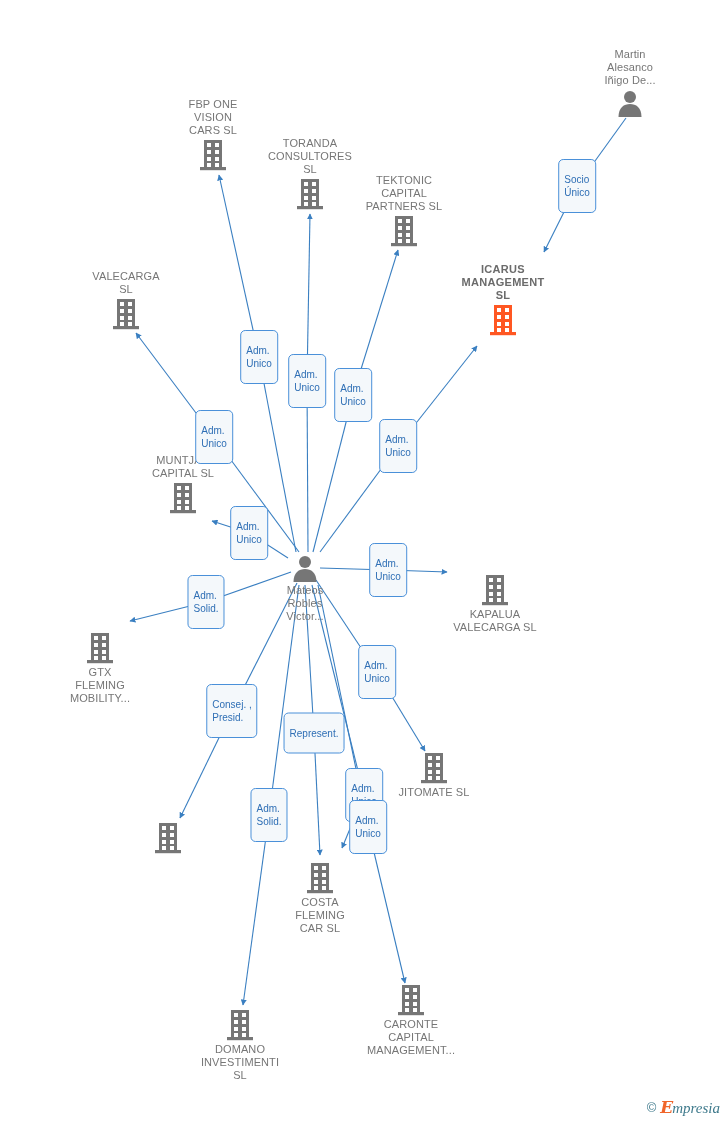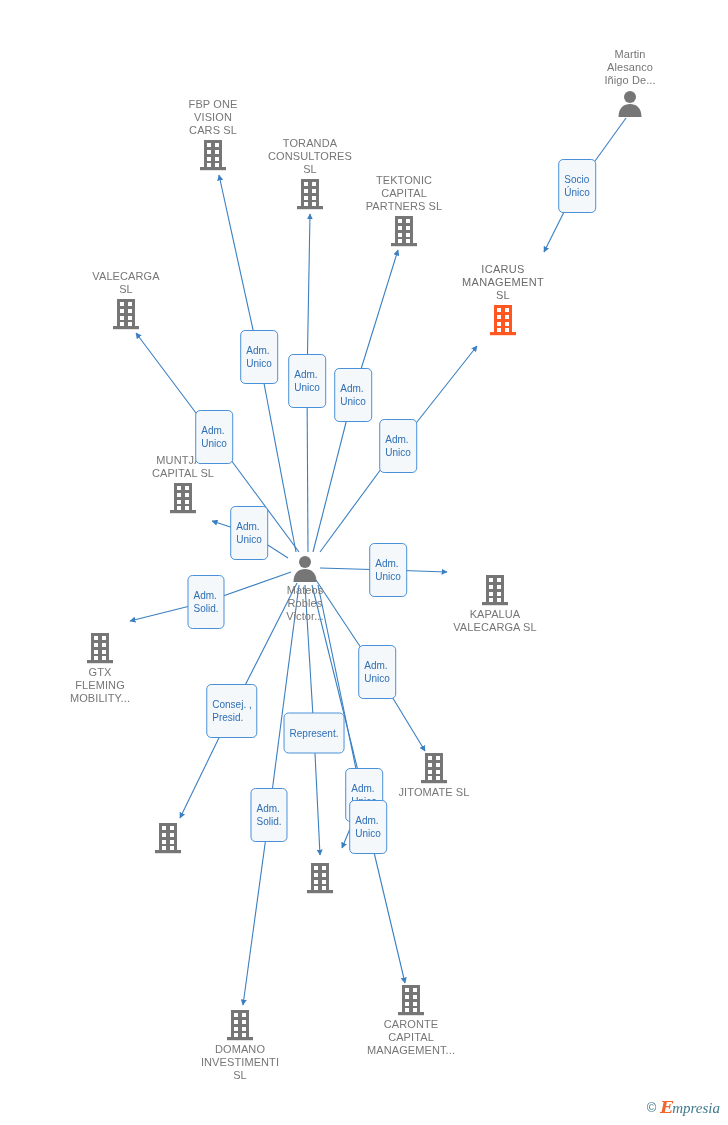--- a/index.html
+++ b/index.html
@@ -38,21 +38,21 @@
   .node .caption {
     font-size: 11px;
     line-height: 13px;
     color: #767676;
     letter-spacing: 0.1px;
     white-space: pre-line;
   }
   .node.company .caption { color: #767676; }
   .node.highlight .caption {
     color: #6b6b6b;
-    font-weight: normal;
+    font-weight: bold;
     letter-spacing: 0.3px;
   }
   .node .glyph {
     display: block;
     margin: 0 auto;
     line-height: 0;
   }
   .node.cap-below .caption { margin-top: 2px; }
   .node.cap-above .caption { margin-bottom: 2px; }
 
@@ -333,20 +333,23 @@
             <rect x="1" y="28" width="26" height="3.2" fill="#767676"></rect>
             <rect x="8" y="4" width="4" height="4" fill="#fff"></rect>
             <rect x="16" y="4" width="4" height="4" fill="#fff"></rect>
             <rect x="8" y="11" width="4" height="4" fill="#fff"></rect>
             <rect x="16" y="11" width="4" height="4" fill="#fff"></rect>
             <rect x="8" y="18" width="4" height="4" fill="#fff"></rect>
             <rect x="16" y="18" width="4" height="4" fill="#fff"></rect>
             <rect x="8" y="24" width="4" height="4" fill="#fff"></rect>
             <rect x="16" y="24" width="4" height="4" fill="#fff"></rect>
           </svg></span>
+        <div class="caption">COSTA
+FLEMING
+CAR  SL</div>
       </div>
       <div class="node company cap-below" style="left: 411px; top: 984px;">
         <span class="glyph"><svg width="28" height="32" viewBox="0 0 28 32" aria-hidden="true">
             <rect x="5" y="1" width="18" height="27" fill="#767676"></rect>
             <rect x="1" y="28" width="26" height="3.2" fill="#767676"></rect>
             <rect x="8" y="4" width="4" height="4" fill="#fff"></rect>
             <rect x="16" y="4" width="4" height="4" fill="#fff"></rect>
             <rect x="8" y="11" width="4" height="4" fill="#fff"></rect>
             <rect x="16" y="11" width="4" height="4" fill="#fff"></rect>
             <rect x="8" y="18" width="4" height="4" fill="#fff"></rect>

